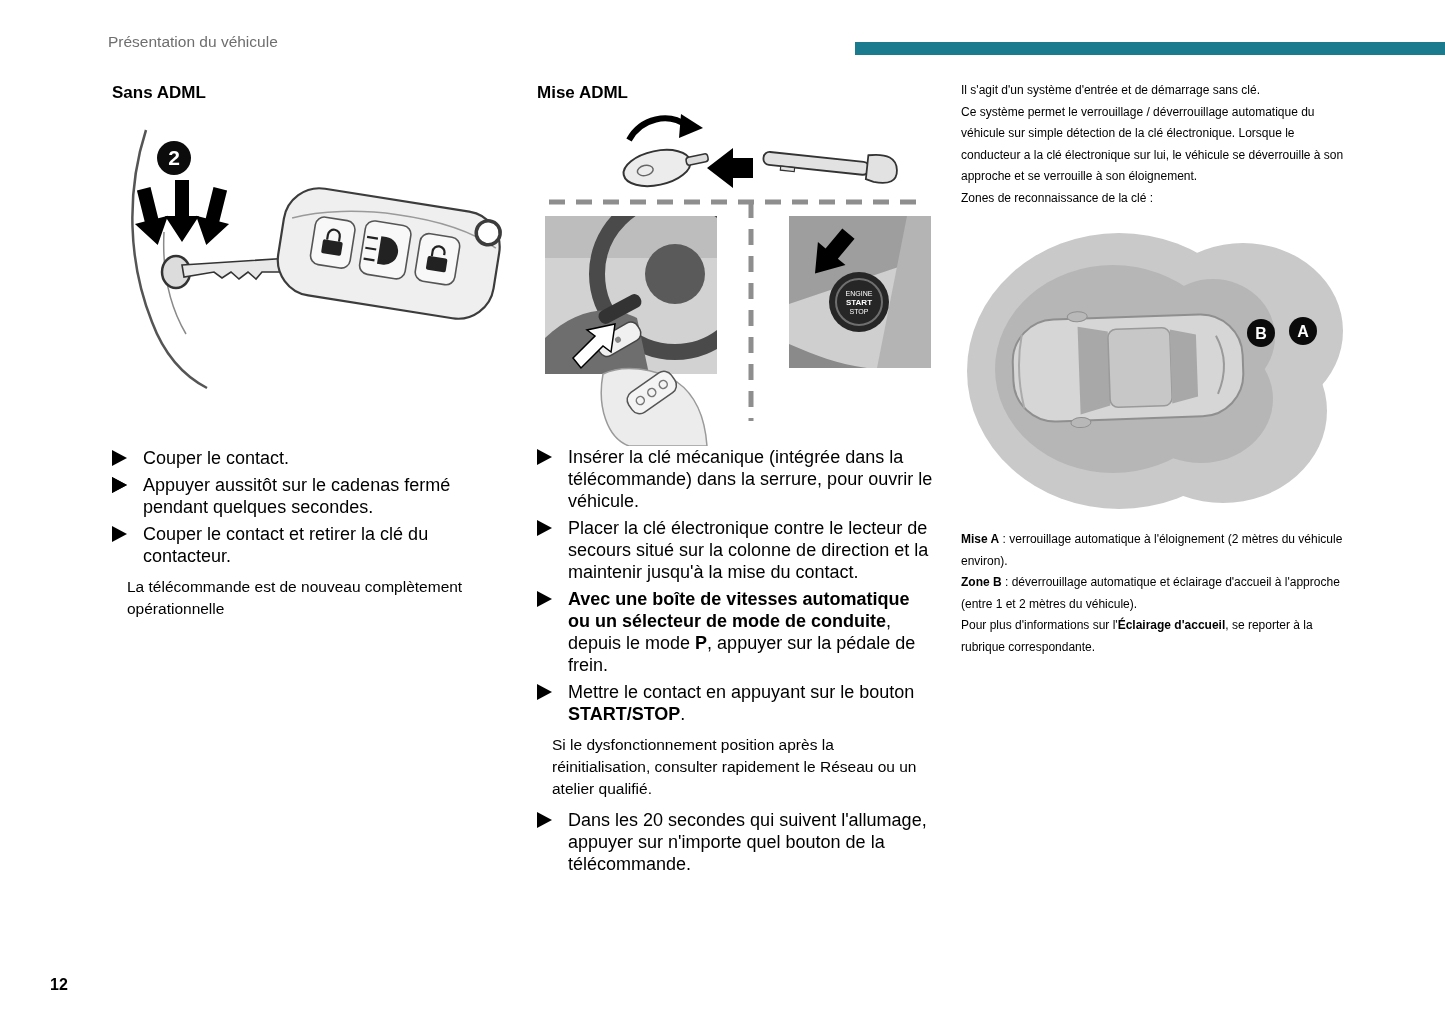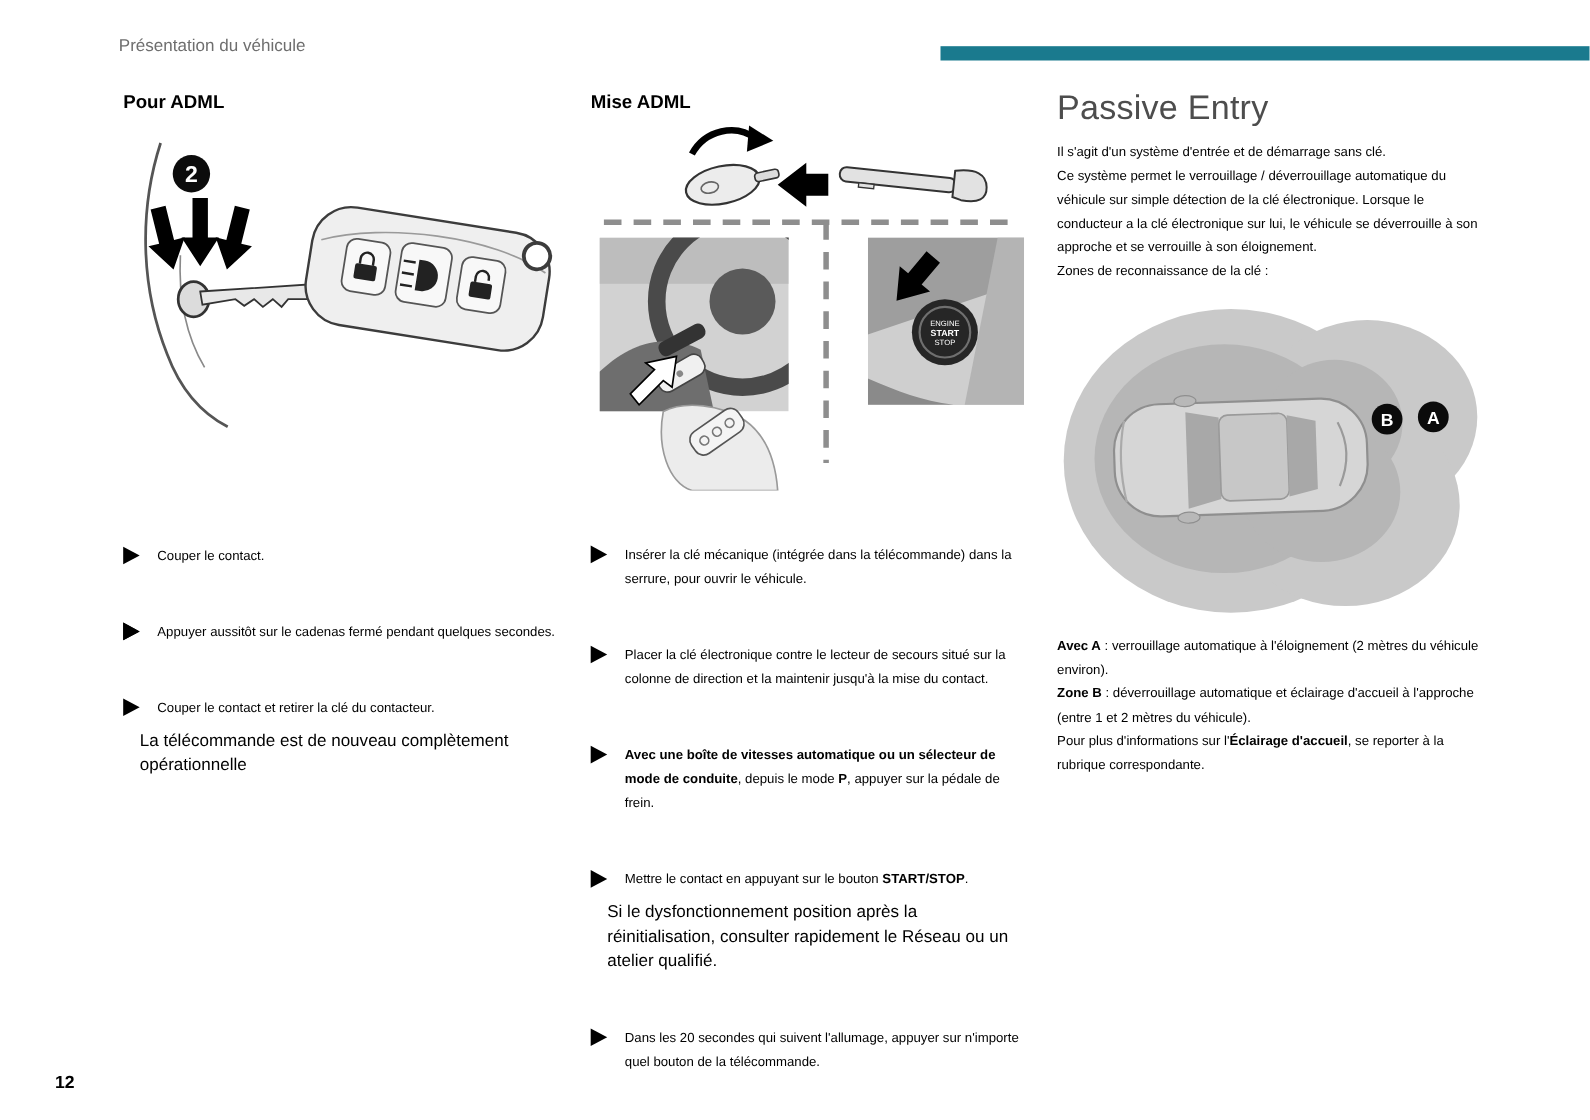--- a/index.html
+++ b/index.html
@@ -21,21 +21,21 @@
   .col-avec    { left:537px; top:82px;  width:398px; }
   .col-passive { left:961px; top:80px;  width:388px; }
 
   h2.sec { font-size:17px; font-weight:bold; line-height:22px; }
 
   .illus { display:block; }
   .illus-sans { margin-top:8px; }
   .illus-avec { margin-top:2px; }
   .illus-zones { margin-top:10px; }
 
-  .li { position:relative; padding-left:31px; font-size:12px; line-height:22px; margin-bottom:5px;margin-top:47px; }
+  .li { position:relative; padding-left:31px; font-size:18px; line-height:22px; margin-bottom:5px; }
   .tri {
     position:absolute; left:0; top:3px; width:0; height:0;
     border-top:8px solid transparent; border-bottom:8px solid transparent;
     border-left:15px solid #000;
   }
   b, .b { font-weight:bold; }
 
   .note { font-size:15.5px; line-height:22px; margin-top:9px; margin-bottom:9px;margin-left:15px; }
 
   .passive-title { font-size:31px; font-weight:normal; color:#4d4d4d; letter-spacing:0.2px; margin-bottom:12px; }
@@ -48,21 +48,21 @@
 </style>
 </head>
 <body>
 
 <div class="sheet">
 
   <div class="breadcrumb">Présentation du véhicule</div>
   <div class="accent-bar"></div>
 
   <section class="col col-sans">
-    <h2 class="sec">Pour ADML</h2>
+    <h2 class="sec">Sans ADML</h2>
 
     <svg class="illus illus-sans" viewBox="0 0 400 335" width="400" height="335">
       <path d="M34,18 C14,80 16,150 40,210 C52,242 70,263 95,276" fill="none" stroke="#555" stroke-width="2.5"></path>
       <path d="M52,120 C50,160 58,195 74,222" fill="none" stroke="#8a8a8a" stroke-width="1.5"></path>
       <circle cx="62" cy="46" r="17" fill="#0c0c0c"></circle>
       <text x="62" y="53" text-anchor="middle" font-size="21" font-weight="bold" fill="#ffffff">2</text>
       <path d="M-7,-26 L7,-26 L7,6 L17,6 L0,32 L-17,6 L-7,6 Z" transform="translate(38,102) rotate(-14)" fill="#000"></path>
       <path d="M-7,-30 L7,-30 L7,6 L17,6 L0,32 L-17,6 L-7,6 Z" transform="translate(70,98)" fill="#000"></path>
       <path d="M-7,-26 L7,-26 L7,6 L17,6 L0,32 L-17,6 L-7,6 Z" transform="translate(102,102) rotate(14)" fill="#000"></path>
       <ellipse cx="64" cy="160" rx="14" ry="16" fill="#dcdcdc" stroke="#333" stroke-width="2.5"></ellipse>
@@ -204,21 +204,20 @@
 
     <div class="list">
       <div class="li">
         <span class="tri"></span>
         <span class="li-text"><span>Dans les 20 secondes qui suivent l'allumage, appuyer sur n'importe quel bouton de la télécommande.</span></span>
       </div>
     </div>
   </section>
 
   <section class="col col-passive">
-    <h1 class="passive-title">Passive Entry</h1>
 
     <p class="para">Il s'agit d'un système d'entrée et de démarrage sans clé.</p>
     <p class="para">Ce système permet le verrouillage / déverrouillage automatique du véhicule sur simple détection de la clé électronique. Lorsque le conducteur a la clé électronique sur lui, le véhicule se déverrouille à son approche et se verrouille à son éloignement.</p>
     <p class="para">Zones de reconnaissance de la clé :</p>
 
     <svg class="illus illus-zones" viewBox="0 0 386 300" width="386" height="300">
       <g fill="#c9c9c9">
         <ellipse cx="158" cy="152" rx="152" ry="138"></ellipse>
         <ellipse cx="282" cy="112" rx="100" ry="88"></ellipse>
         <ellipse cx="262" cy="192" rx="104" ry="92"></ellipse>
@@ -238,20 +237,20 @@
         <ellipse cx="118" cy="96" rx="10" ry="5" fill="#b8b8b8" stroke="#8f8f8f"></ellipse>
         <ellipse cx="118" cy="202" rx="10" ry="5" fill="#b8b8b8" stroke="#8f8f8f"></ellipse>
       </g>
       <circle cx="300" cy="114" r="14" fill="#0b0b0b"></circle>
       <text x="300" y="120" text-anchor="middle" font-size="16" font-weight="bold" fill="#ffffff">B</text>
       <circle cx="342" cy="112" r="14" fill="#0b0b0b"></circle>
       <text x="342" y="118" text-anchor="middle" font-size="16" font-weight="bold" fill="#ffffff">A</text>
     </svg>
 
     <div class="zones-text">
-      <p class="para"><span class="b">Avec A</span><span> : verrouillage automatique à l'éloignement (2 mètres du véhicule environ).</span></p>
+      <p class="para"><span class="b">Mise A</span><span> : verrouillage automatique à l'éloignement (2 mètres du véhicule environ).</span></p>
       <p class="para"><span class="b">Zone B</span><span> : déverrouillage automatique et éclairage d'accueil à l'approche (entre 1 et 2 mètres du véhicule).</span></p>
       <p class="para"><span>Pour plus d'informations sur l'</span><span class="b">Éclairage d'accueil</span><span>, se reporter à la rubrique correspondante.</span></p>
     </div>
   </section>
 
   <div class="pagenum">12</div>
 </div>
 
 </body></html>

